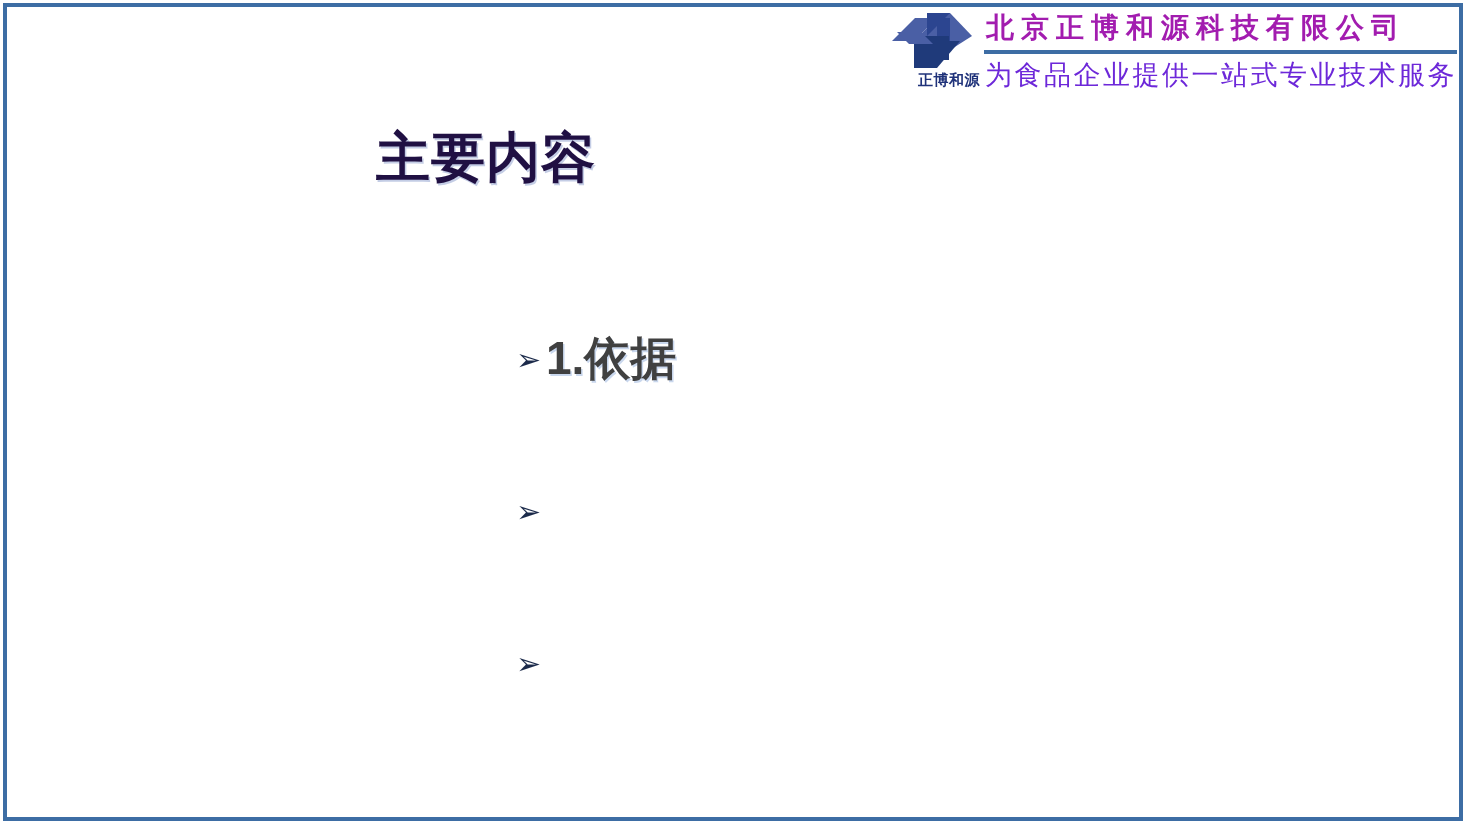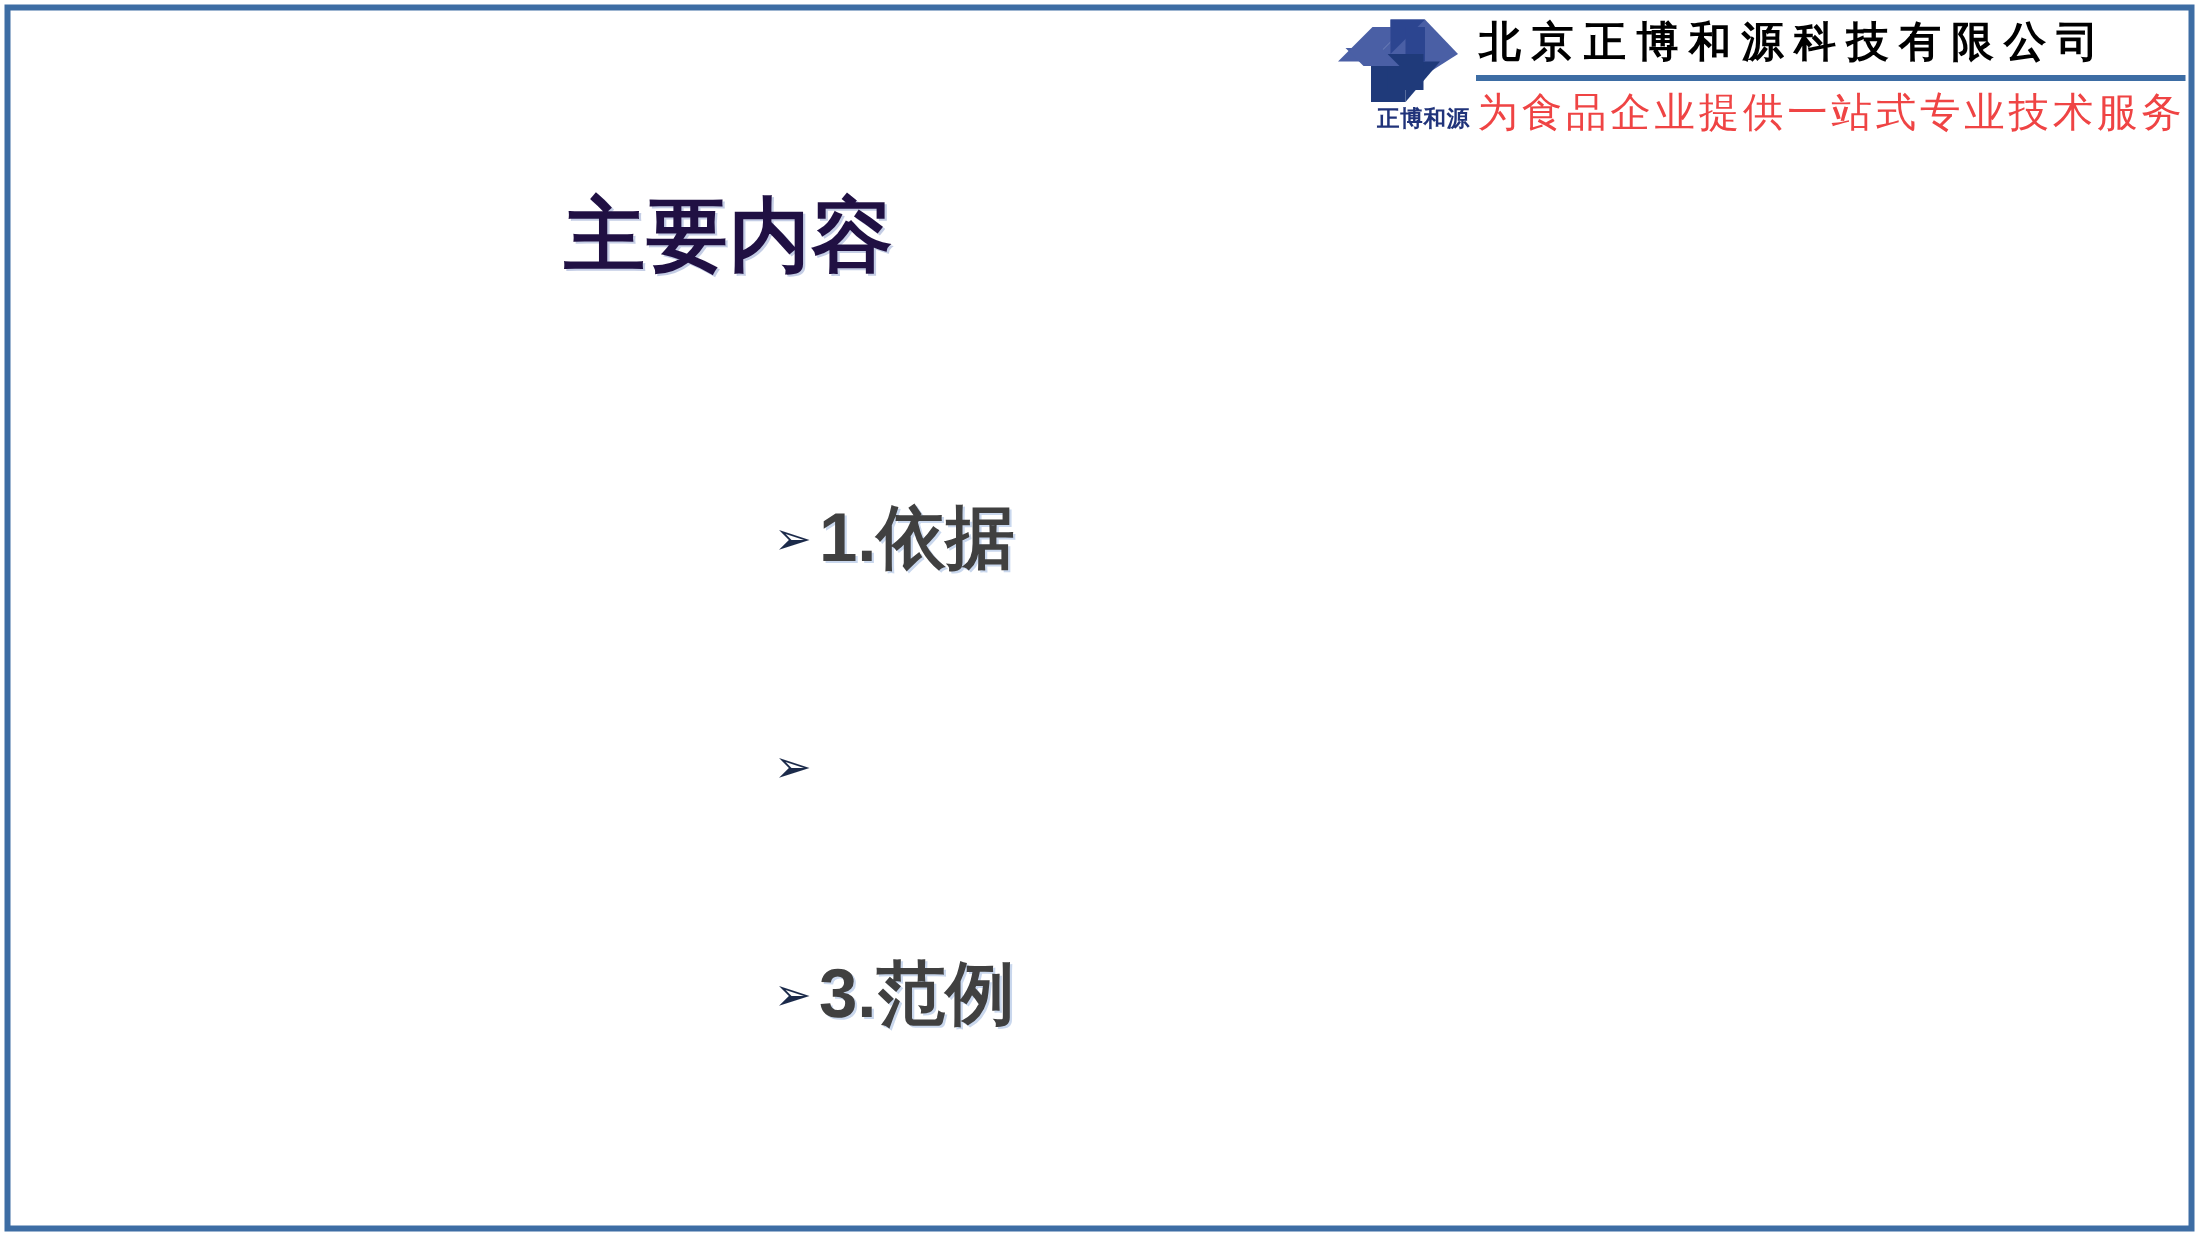--- a/index.html
+++ b/index.html
@@ -76,38 +76,38 @@
     flex: 1 1 auto;
     display: flex;
     flex-direction: column;
     padding-left: 4px;
     padding-top: 2px;
   }
 
   .company-name {
     font-size: 28px;
     font-weight: 700;
-    color: #000000;
+    color: #a21caf;
     letter-spacing: 7px;
     line-height: 40px;
     white-space: nowrap;
     padding-left: 2px;
   }
 
   .header-divider {
     height: 4px;
     background: #3d6da4;
     width: 100%;
     margin: 2px 0 3px 0;
   }
 
   .company-tagline {
     font-size: 27px;
     font-weight: 400;
-    color: #ef4444;
+    color: #6d28d9;
     letter-spacing: 2.5px;
     line-height: 36px;
     white-space: nowrap;
     padding-left: 1px;
     text-align: center;
   }
 
   
   .slide-title {
     position: absolute;
@@ -198,18 +198,17 @@
       <span class="bullet-marker">➢</span>
       <span class="bullet-text">1.依据</span>
     </div>
 
     <div class="bullet-item">
       <span class="bullet-marker">➢</span>
     </div>
 
     <div class="bullet-item">
       <span class="bullet-marker">➢</span>
-      <span class="bullet-text">3.范例</span>
     </div>
 
   </div>
 
 </div>
 
 </body></html>

